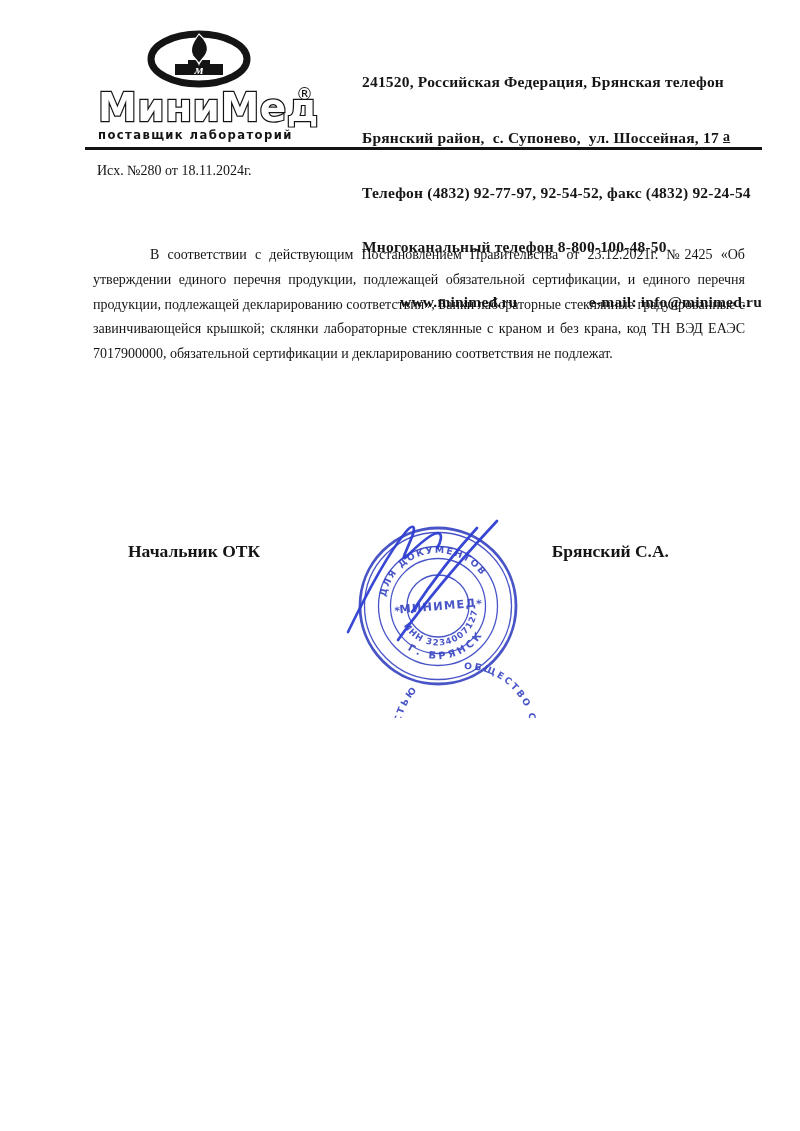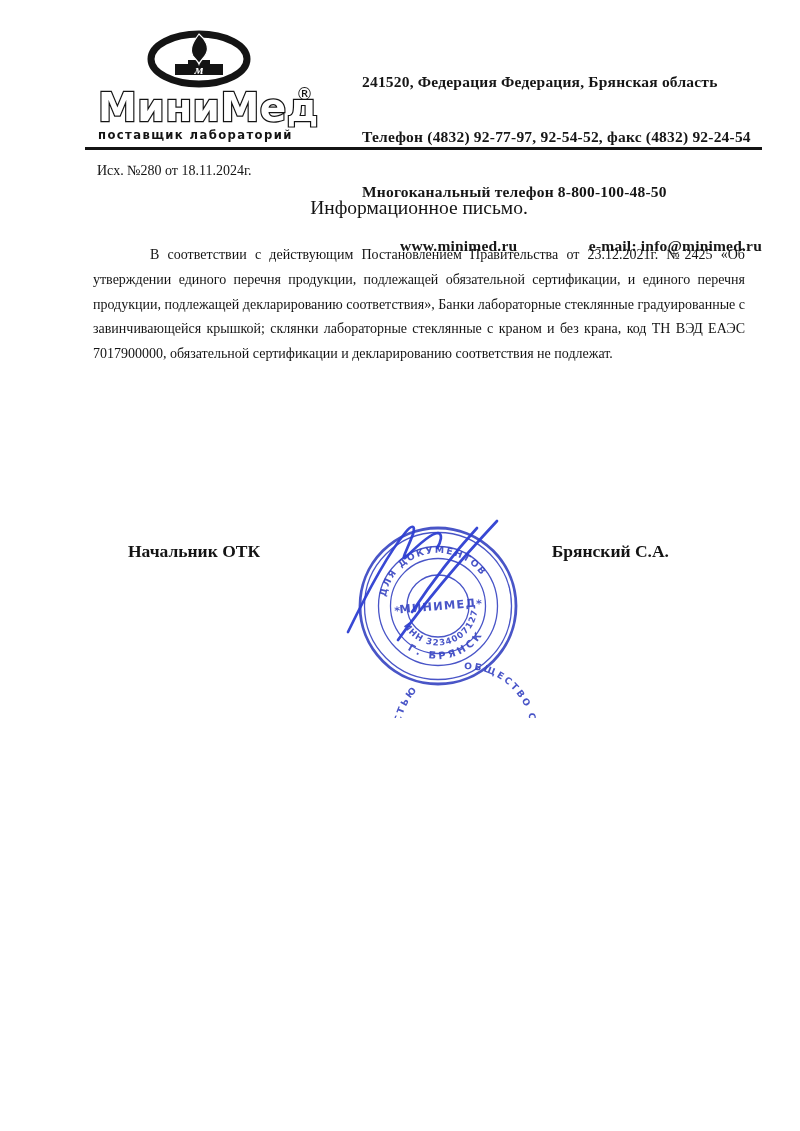--- a/index.html
+++ b/index.html
@@ -61,33 +61,33 @@
       <text x="103" y="46" text-anchor="middle" font-family="Liberation Serif, serif" font-style="italic" font-weight="bold" font-size="13" fill="#ffffff">м</text>
 
       <text x="2" y="93" font-family="DejaVu Sans, sans-serif" font-weight="bold" font-size="39" letter-spacing="0.5" fill="#ffffff" stroke="#141414" stroke-width="2.4" paint-order="stroke">МиниМед</text>
       <text x="200" y="72" font-family="DejaVu Sans, sans-serif" font-size="17" fill="#141414">®</text>
 
       <text x="2" y="111" font-family="DejaVu Sans, sans-serif" font-weight="bold" font-size="11.6" letter-spacing="1.4" fill="#141414">поставщик лабораторий</text>
     </svg>
   </div>
 
   <div class="header-right">
-    <div class="hline">241520, Федерация Федерация, Брянская область</div>
+    <div class="hline">241520, Российская Федерация, Брянская телефон</div>
+    <div class="hline"><span>Брянский район,  с. Супонево,  ул. Шоссейная, 17 </span><span class="house-letter">а</span></div>
     <div class="hline">Телефон (4832) 92-77-97, 92-54-52, факс (4832) 92-24-54</div>
     <div class="hline">Многоканальный телефон 8-800-100-48-50</div>
     <div class="contact-row">
       <span>www.minimed.ru</span>
       <span>e-mail: info@minimed.ru</span>
     </div>
   </div>
 
   <div class="rule"></div>
 
   <div class="reference">Исх. №280 от 18.11.2024г.</div>
-  <div class="subject">Информационное письмо.</div>
   <div class="body-text">В соответствии с действующим Постановлением Правительства от 23.12.2021г. №2425 «Об утверждении единого перечня продукции, подлежащей обязательной сертификации, и единого перечня продукции, подлежащей декларированию соответствия», Банки лабораторные стеклянные градуированные с завинчивающейся крышкой; склянки лабораторные стеклянные с краном и без крана, код ТН ВЭД ЕАЭС 7017900000, обязательной сертификации и декларированию соответствия не подлежат.</div>
 
   <div class="signature-row">
     <span>Начальник ОТК</span>
     <span>Брянский С.А.</span>
   </div>
 
   <div class="stamp-wrap">
     <svg width="240" height="215" viewBox="0 0 240 215">
       <defs>

